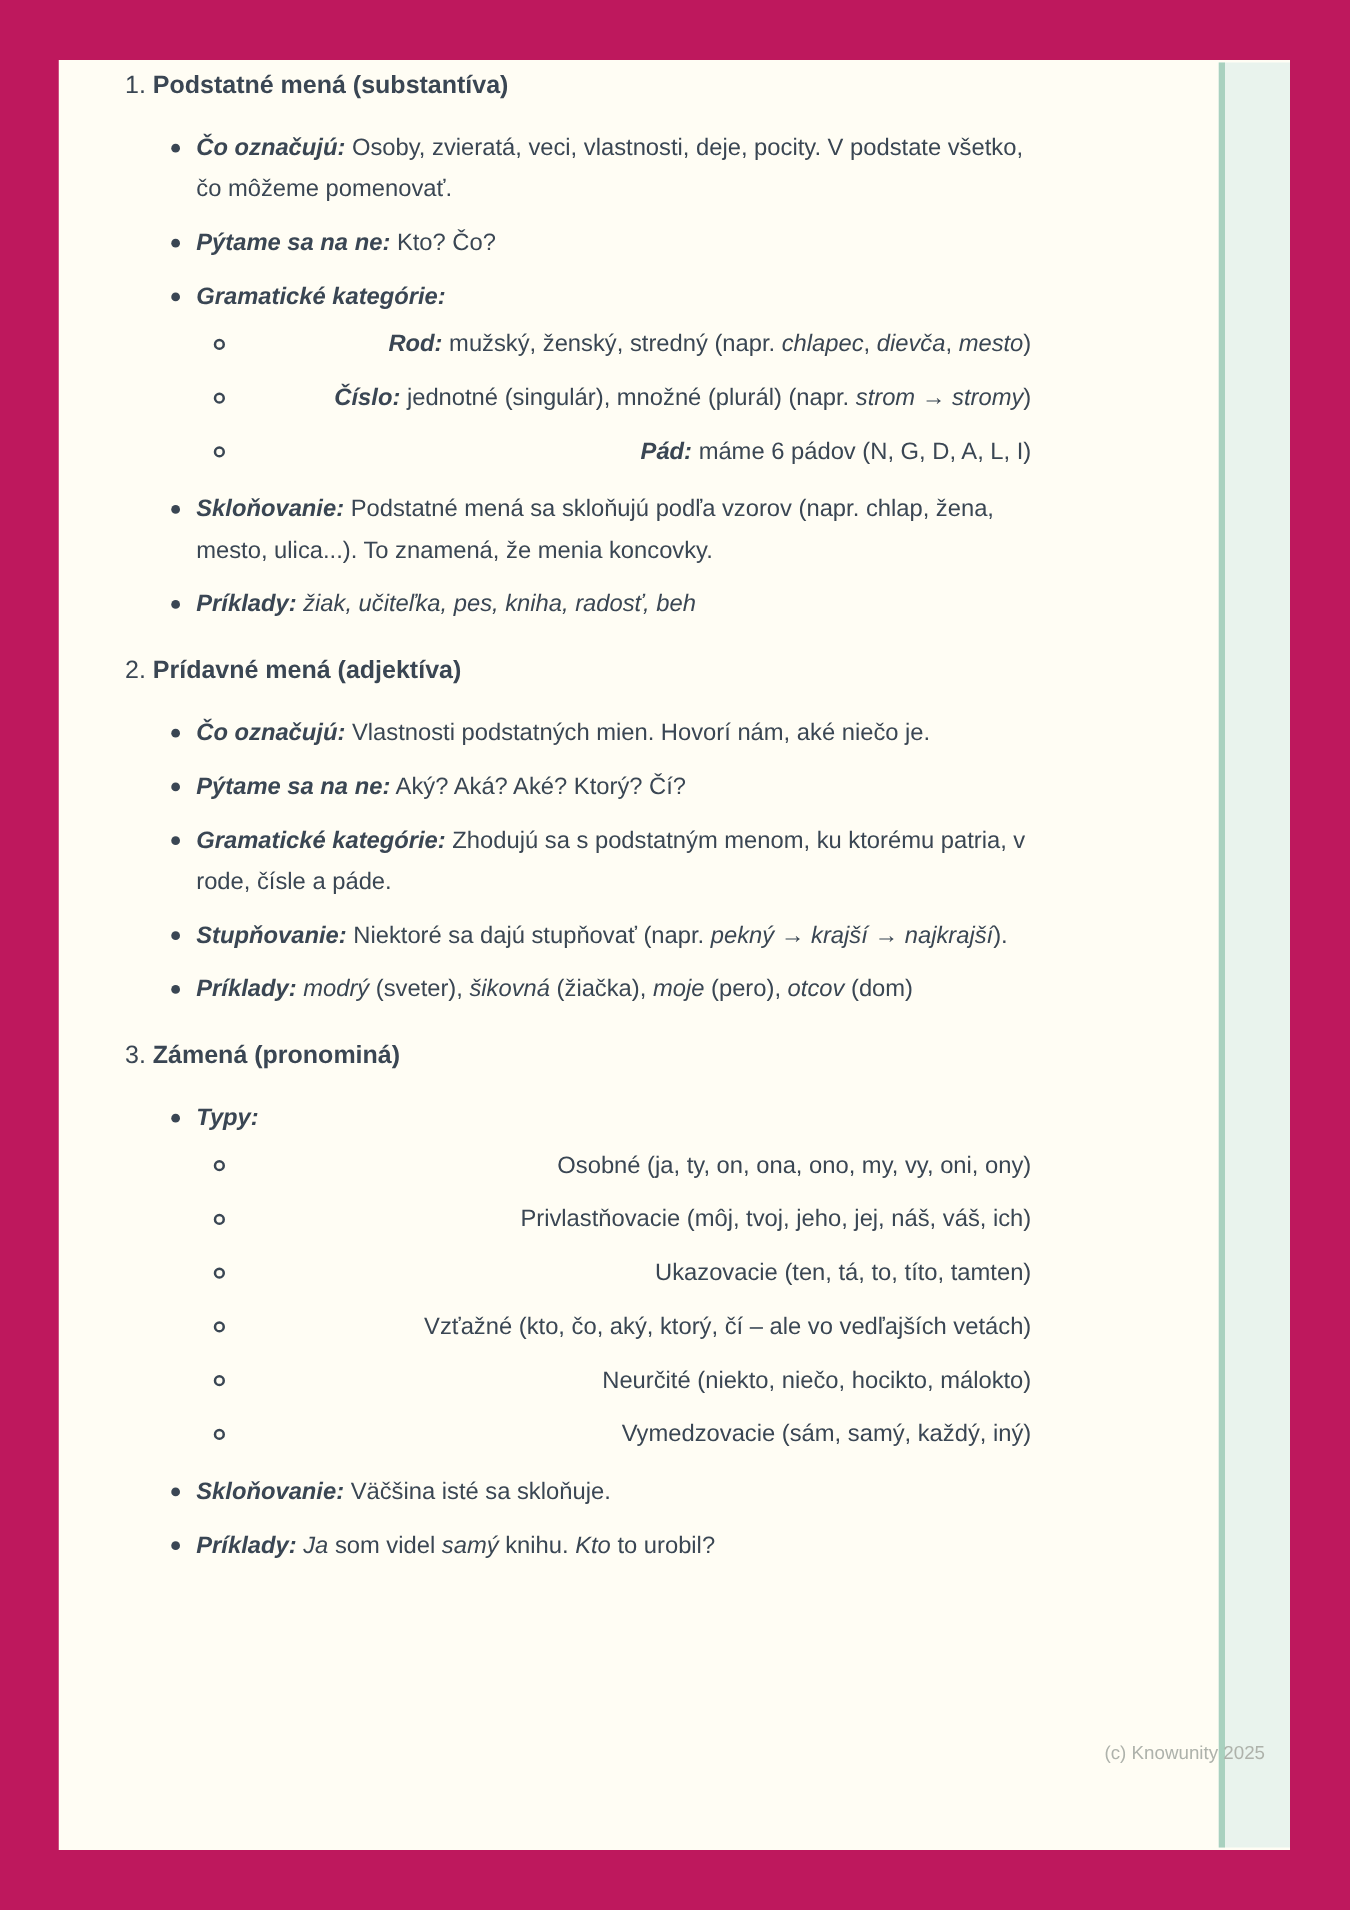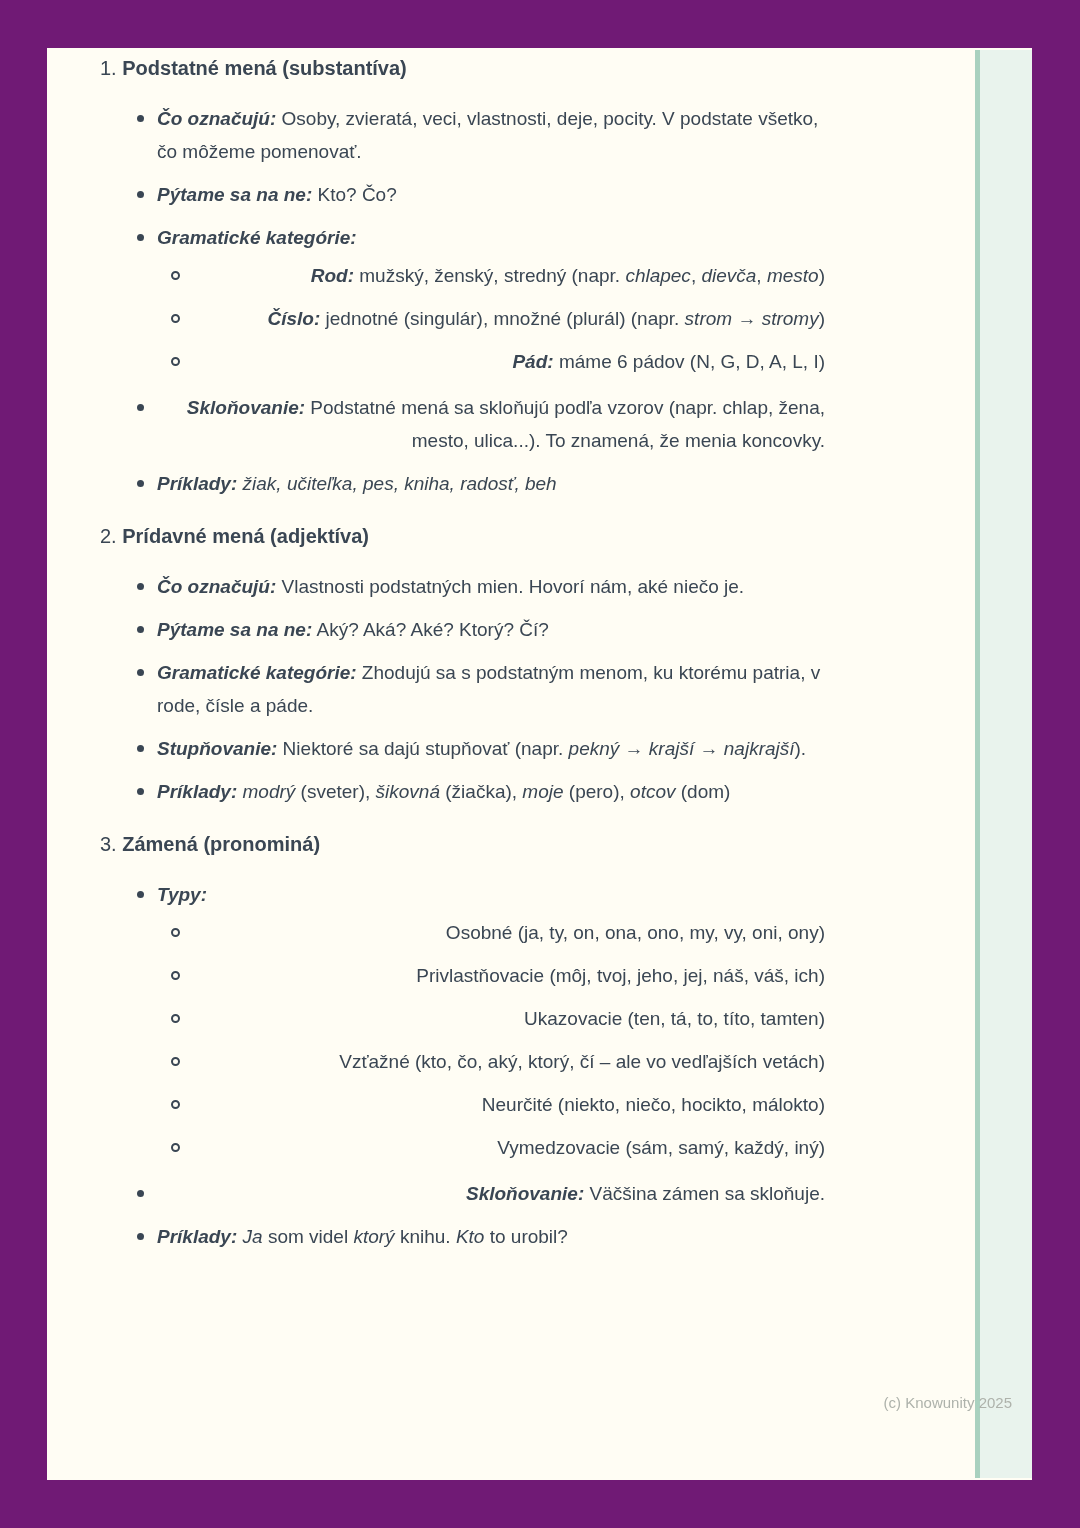--- a/index.html
+++ b/index.html
@@ -5,21 +5,21 @@
   html, body {
     margin: 0;
     padding: 0;
     background: #ffffff;
     font-family: "Liberation Sans", "DejaVu Sans", sans-serif;
   }
   .stage {
     position: relative;
     width: 1080px;
     height: 1528px;
-    background: #701a75;
+    background: #be185d;
     overflow: hidden;
   }
   .card {
     position: absolute;
     left: 47px;
     top: 48px;
     width: 985px;
     height: 1432px;
     background: var(--card-bg, #fffdf4);
   }
@@ -49,21 +49,21 @@
   }
   section:first-child .section-title { margin-top: 0; }
   .sec-num { font-weight: normal; }
   .item {
     position: relative;
     margin: 0 0 10px 0;
   }
   .item.l1 { padding-left: 57px; }
   .item.l2 { padding-left: 91px; text-align: right; }
   .item.l1 + .item.l2 { margin-top: -5px; }
-  .item.l2 + .item.l1 { margin-top: 13px; text-align: right; }
+  .item.l2 + .item.l1 { margin-top: 13px; }
   .marker {
     position: absolute;
     border-radius: 50%;
     box-sizing: border-box;
   }
   .item.l1 > .marker {
     left: 37px;
     top: 13px;
     width: 7px;
     height: 7px;
@@ -117,19 +117,19 @@
         </section>
         <section class="doc-section">
           <h2 class="section-title"><span class="sec-num">3. </span><span class="sec-text">Zámená (pronominá)</span></h2>
           <div class="item l1"><span class="marker"></span><span class="runs"><span class="b">Typy:</span></span></div>
           <div class="item l2"><span class="marker"></span><span class="runs"><span>Osobné (ja, ty, on, ona, ono, my, vy, oni, ony)</span></span></div>
           <div class="item l2"><span class="marker"></span><span class="runs"><span>Privlastňovacie (môj, tvoj, jeho, jej, náš, váš, ich)</span></span></div>
           <div class="item l2"><span class="marker"></span><span class="runs"><span>Ukazovacie (ten, tá, to, títo, tamten)</span></span></div>
           <div class="item l2"><span class="marker"></span><span class="runs"><span>Vzťažné (kto, čo, aký, ktorý, čí – ale vo vedľajších vetách)</span></span></div>
           <div class="item l2"><span class="marker"></span><span class="runs"><span>Neurčité (niekto, niečo, hocikto, málokto)</span></span></div>
           <div class="item l2"><span class="marker"></span><span class="runs"><span>Vymedzovacie (sám, samý, každý, iný)</span></span></div>
-          <div class="item l1"><span class="marker"></span><span class="runs"><span class="b">Skloňovanie:</span><span> Väčšina zámen sa skloňuje.</span></span></div>
-          <div class="item l1"><span class="marker"></span><span class="runs"><span class="b">Príklady:</span><span> </span><span class="i">Ja</span><span> som videl </span><span class="i">ktorý</span><span> knihu. </span><span class="i">Kto</span><span> to urobil?</span></span></div>
+          <div class="item l1"><span class="marker"></span><span class="runs"><span class="b">Skloňovanie:</span><span> Väčšina isté sa skloňuje.</span></span></div>
+          <div class="item l1"><span class="marker"></span><span class="runs"><span class="b">Príklady:</span><span> </span><span class="i">Ja</span><span> som videl </span><span class="i">samý</span><span> knihu. </span><span class="i">Kto</span><span> to urobil?</span></span></div>
         </section>
       </main>
     <div class="watermark">(c) Knowunity 2025</div>
   </div>
 </div>
 
 </body></html>

